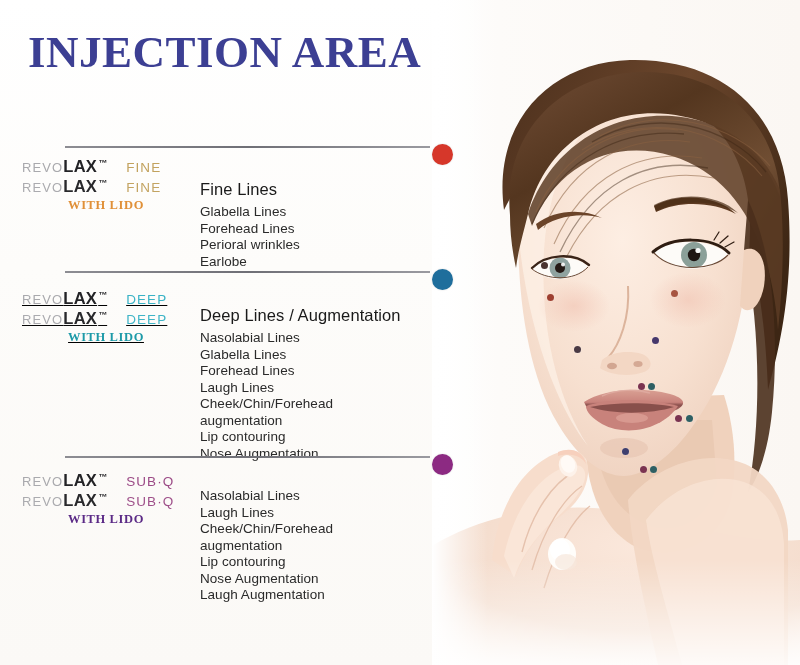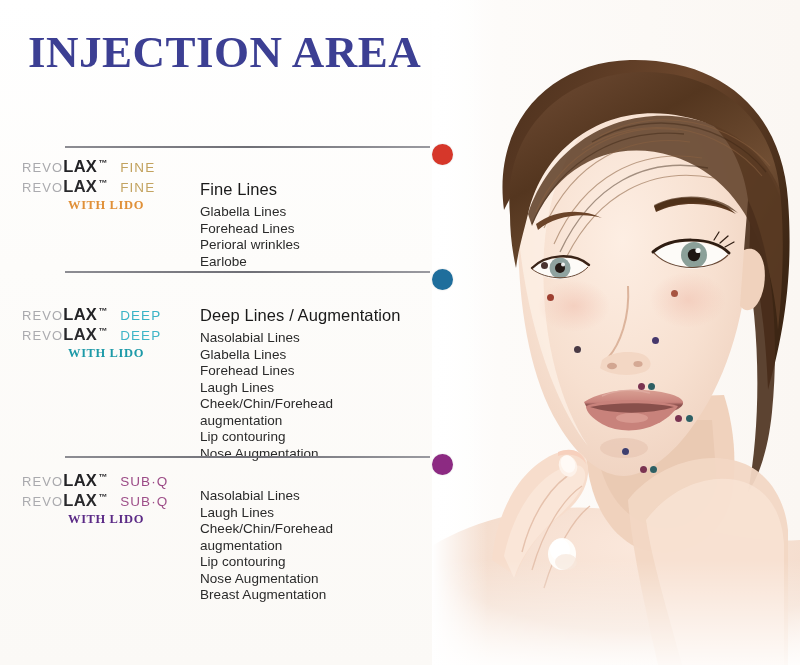--- a/index.html
+++ b/index.html
@@ -57,21 +57,21 @@
     font-size:13px;letter-spacing:1.1px;color:#a9a9ad;font-weight:400;
   }
   .logo-lax{
     font-size:16.5px;letter-spacing:0.3px;color:#232326;font-weight:bold;
   }
   .logo-tm{
     font-size:9px;vertical-align:super;color:#232326;font-weight:bold;
     letter-spacing:0;margin-left:1px;
   }
   .logo-variant{
-    font-size:13.5px;letter-spacing:1.1px;font-weight:500;margin-left:13px;
+    font-size:13.5px;letter-spacing:1.1px;font-weight:500;margin-left:19px;
   }
   .with-lido{
     font-family:"Liberation Serif", serif;
     font-weight:bold;
     font-size:12.5px;
     letter-spacing:0.6px;
     text-align:center;
     width:168px;
     margin-top:2px;
   }
@@ -300,21 +300,21 @@
           <div class="ind-head">Fine Lines</div>
           <div class="ind-item">Glabella Lines</div>
           <div class="ind-item">Forehead Lines</div>
           <div class="ind-item">Perioral wrinkles</div>
           <div class="ind-item">Earlobe</div>
         </div>
       </div>
       <div class="section" style="top: 0px;">
         <div class="divider" style="top: 271px;"></div>
         <div class="legend-dot" style="left: 432px; top: 269px; background: rgb(31, 110, 156);"></div>
-        <div class="logo-block" style="top: 306px;">
+        <div class="logo-block" style="top: 290px; text-decoration: underline;">
           <div class="logo-line"><span class="logo-revo">REVO</span><span class="logo-lax">LAX</span><span class="logo-tm">™</span><span class="logo-variant" style="color: rgb(58, 179, 198);">DEEP</span></div>
           <div class="logo-line" style="opacity: 0.97;"><span class="logo-revo">REVO</span><span class="logo-lax">LAX</span><span class="logo-tm">™</span><span class="logo-variant" style="color: rgb(58, 179, 198);">DEEP</span></div>
           <div class="with-lido" style="color: rgb(29, 154, 168);">WITH LIDO</div>
         </div>
         <div class="ind-block" style="top: 286px;">
           <div class="ind-head">Deep Lines / Augmentation</div>
           <div class="ind-item">Nasolabial Lines</div>
           <div class="ind-item">Glabella Lines</div>
           <div class="ind-item">Forehead Lines</div>
           <div class="ind-item">Laugh Lines</div>
@@ -332,18 +332,18 @@
           <div class="logo-line" style="opacity: 0.97;"><span class="logo-revo">REVO</span><span class="logo-lax">LAX</span><span class="logo-tm">™</span><span class="logo-variant" style="color: rgb(155, 74, 134);">SUB·Q</span></div>
           <div class="with-lido" style="color: rgb(91, 42, 134);">WITH LIDO</div>
         </div>
         <div class="ind-block" style="top: 468px;">
           <div class="ind-item">Nasolabial Lines</div>
           <div class="ind-item">Laugh Lines</div>
           <div class="ind-item">Cheek/Chin/Forehead</div>
           <div class="ind-item">augmentation</div>
           <div class="ind-item">Lip contouring</div>
           <div class="ind-item">Nose Augmentation</div>
-          <div class="ind-item">Breast Augmentation</div>
+          <div class="ind-item">Laugh Augmentation</div>
         </div>
       </div>
     </div>
 
 </div>
 
 </body></html>

